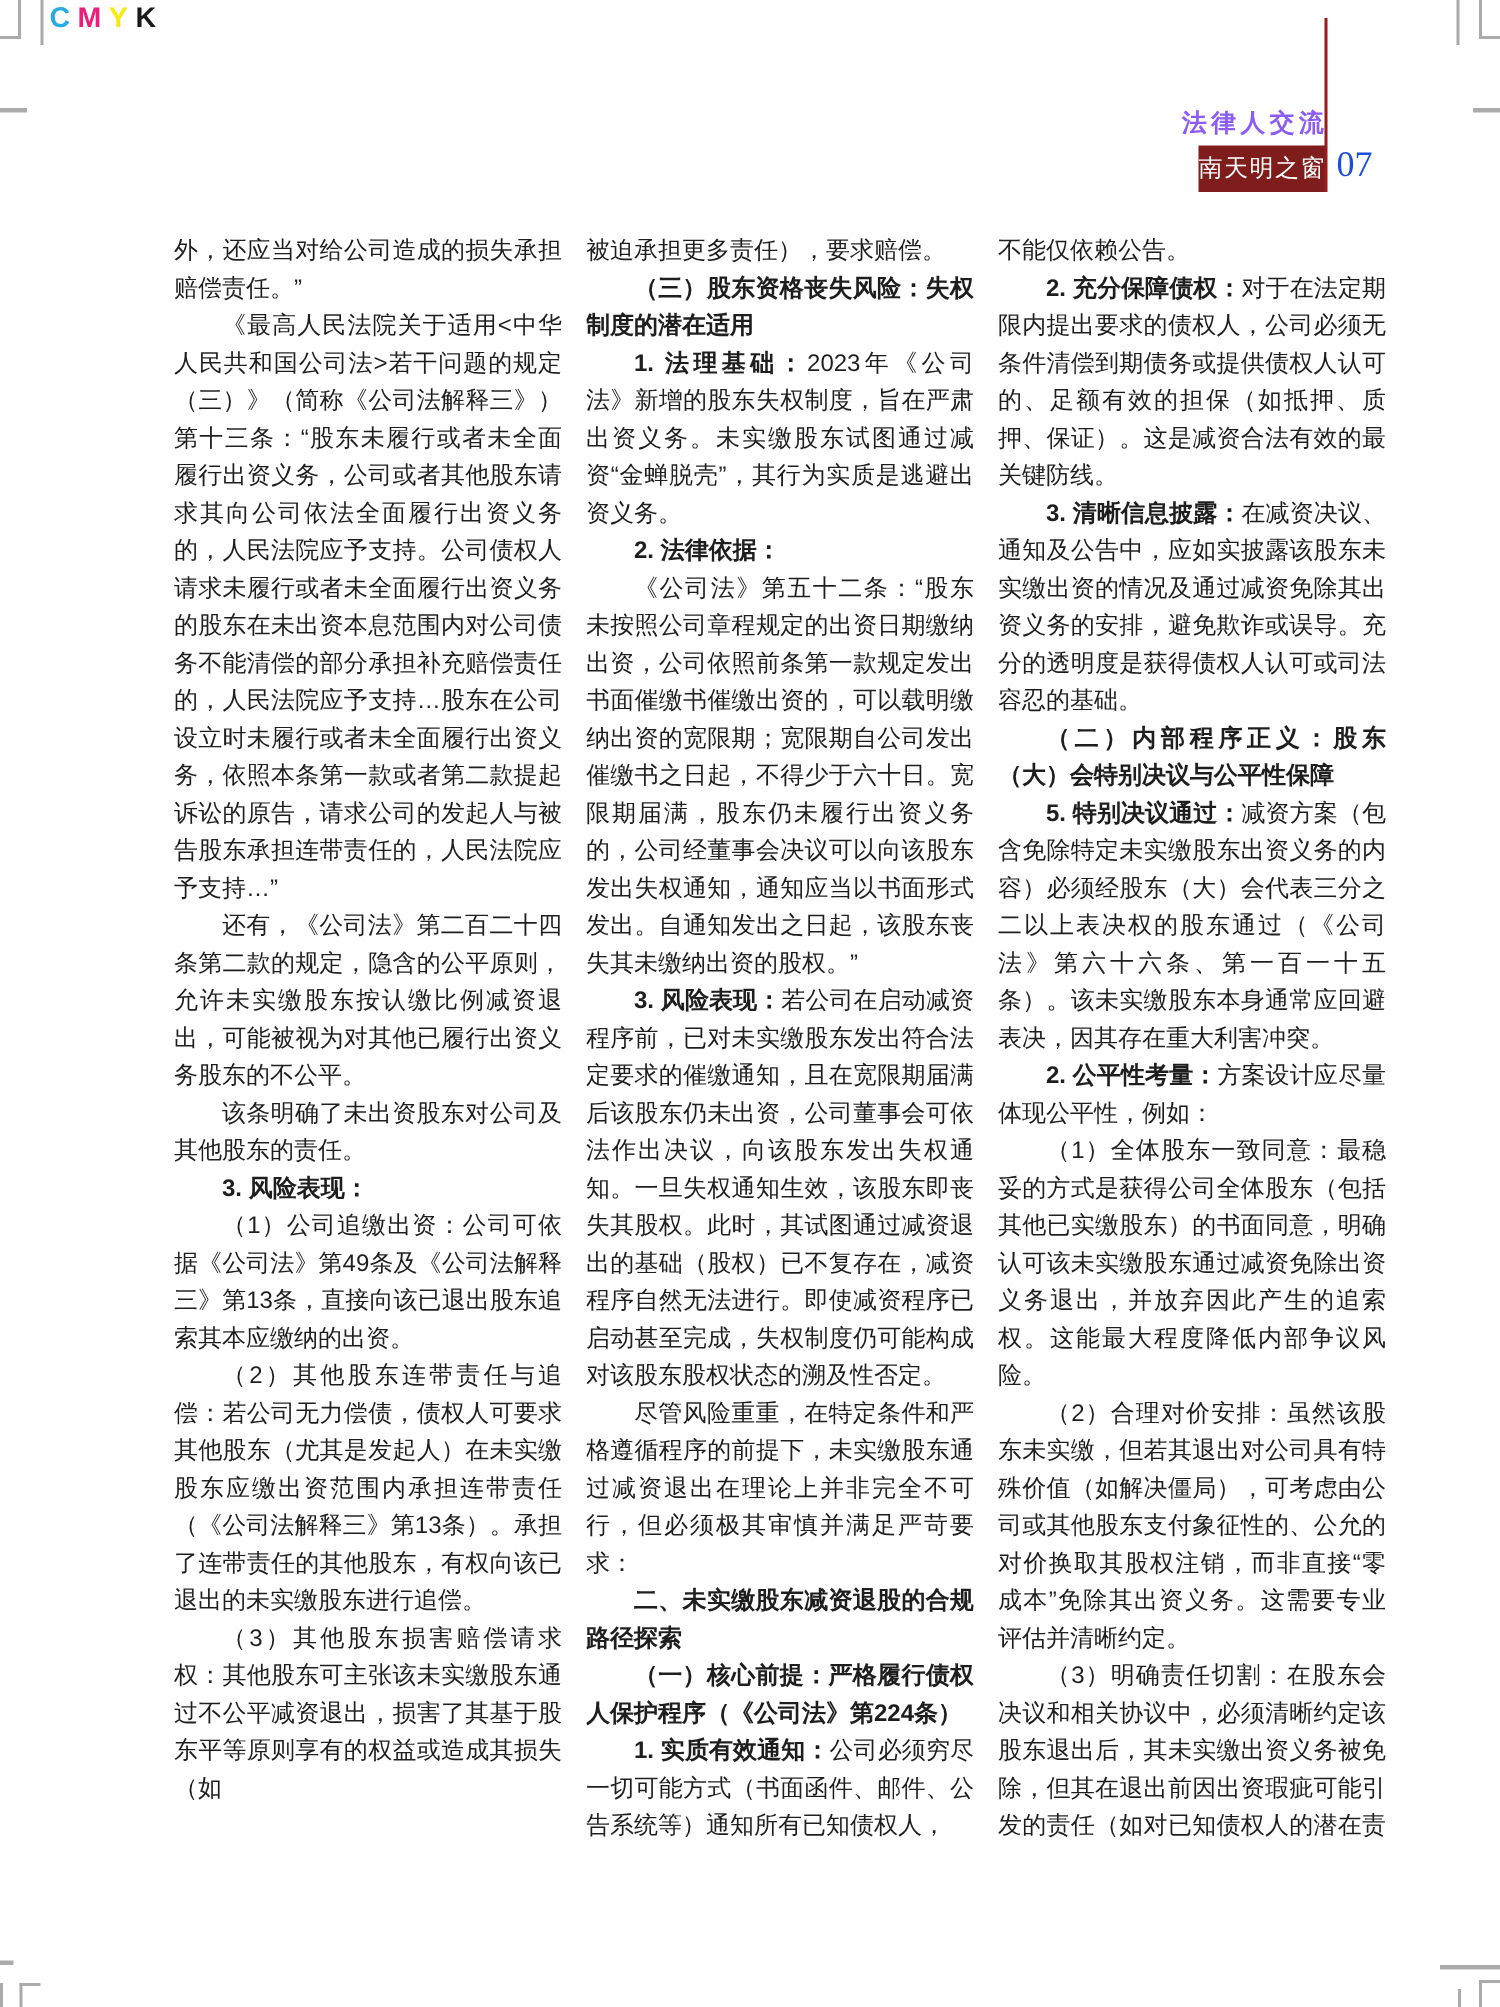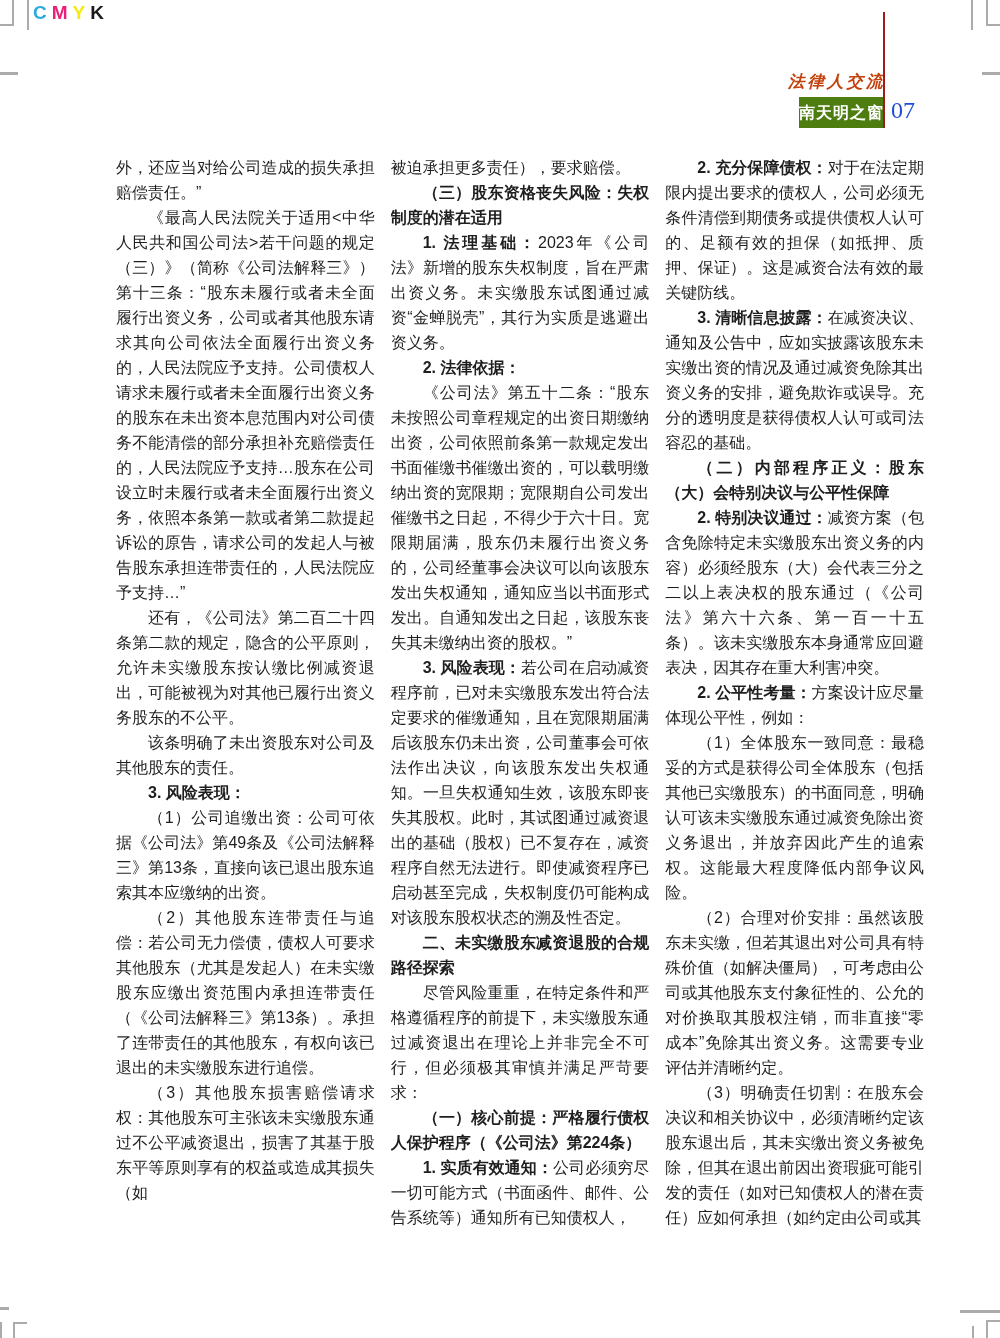--- a/index.html
+++ b/index.html
@@ -66,22 +66,22 @@
   <div class="mark" style="left:972px;top:1326px;width:2px;height:12px;"></div>
   <div class="mark" style="left:986px;top:1320px;width:14px;height:2px;"></div>
   <div class="mark" style="left:986px;top:1320px;width:2px;height:18px;"></div>
 </div>
 
 <div class="cmyk">
   <span style="color: rgb(41, 171, 226);">C</span><span style="color: rgb(236, 30, 121);">M</span><span style="color: rgb(245, 235, 19);">Y</span><span style="color: rgb(26, 26, 26);">K</span>
 </div>
 
 <div>
-  <div class="section-label" style="color: #c2410c; font-style: italic;">法律人交流</div>
-  <div class="masthead-box" style="background: #4d7c0f; font-weight: bold;">
+  <div class="section-label" style="color: #8b5cf6;">法律人交流</div>
+  <div class="masthead-box" style="background: #7f1d1d;">
     <span>南天明之窗</span>
   </div>
   <div class="red-line" style="background: rgb(156, 27, 27);"></div>
   <div class="page-num">07</div>
 </div>
 
 <main class="columns">
   <section class="col">
       <p class="flow">外，还应当对给公司造成的损失承担赔偿责任。”</p>
       <p class="indent">《最高人民法院关于适用&lt;中华人民共和国公司法&gt;若干问题的规定（三）》（简称《公司法解释三》）第十三条：“股东未履行或者未全面履行出资义务，公司或者其他股东请求其向公司依法全面履行出资义务的，人民法院应予支持。公司债权人请求未履行或者未全面履行出资义务的股东在未出资本息范围内对公司债务不能清偿的部分承担补充赔偿责任的，人民法院应予支持…股东在公司设立时未履行或者未全面履行出资义务，依照本条第一款或者第二款提起诉讼的原告，请求公司的发起人与被告股东承担连带责任的，人民法院应予支持…”</p>
@@ -92,28 +92,29 @@
       <p class="indent">（2）其他股东连带责任与追偿：若公司无力偿债，债权人可要求其他股东（尤其是发起人）在未实缴股东应缴出资范围内承担连带责任（《公司法解释三》第13条）。承担了连带责任的其他股东，有权向该已退出的未实缴股东进行追偿。</p>
       <p class="indent">（3）其他股东损害赔偿请求权：其他股东可主张该未实缴股东通过不公平减资退出，损害了其基于股东平等原则享有的权益或造成其损失（如</p>
     </section>
   <section class="col">
       <p class="flow">被迫承担更多责任），要求赔偿。</p>
       <p class="indent head">（三）股东资格丧失风险：失权制度的潜在适用</p>
       <p class="indent"><b>1. 法理基础：</b>2023年《公司法》新增的股东失权制度，旨在严肃出资义务。未实缴股东试图通过减资“金蝉脱壳”，其行为实质是逃避出资义务。</p>
       <p class="indent"><b>2. 法律依据：</b></p>
       <p class="indent">《公司法》第五十二条：“股东未按照公司章程规定的出资日期缴纳出资，公司依照前条第一款规定发出书面催缴书催缴出资的，可以载明缴纳出资的宽限期；宽限期自公司发出催缴书之日起，不得少于六十日。宽限期届满，股东仍未履行出资义务的，公司经董事会决议可以向该股东发出失权通知，通知应当以书面形式发出。自通知发出之日起，该股东丧失其未缴纳出资的股权。”</p>
       <p class="indent"><b>3. 风险表现：</b>若公司在启动减资程序前，已对未实缴股东发出符合法定要求的催缴通知，且在宽限期届满后该股东仍未出资，公司董事会可依法作出决议，向该股东发出失权通知。一旦失权通知生效，该股东即丧失其股权。此时，其试图通过减资退出的基础（股权）已不复存在，减资程序自然无法进行。即使减资程序已启动甚至完成，失权制度仍可能构成对该股东股权状态的溯及性否定。</p>
+      <p class="indent">尽管风险重重，在特定条件和严格遵循程序的前提下，未实缴股东通过减资退出在理论上并非完全不可行，但必须极其审慎并满足严苛要求：</p>
       <p class="indent head">二、未实缴股东减资退股的合规路径探索</p>
-      <p class="indent">尽管风险重重，在特定条件和严格遵循程序的前提下，未实缴股东通过减资退出在理论上并非完全不可行，但必须极其审慎并满足严苛要求：</p>
       <p class="indent head">（一）核心前提：严格履行债权人保护程序（《公司法》第224条）</p>
       <p class="indent"><b>1. 实质有效通知：</b>公司必须穷尽一切可能方式（书面函件、邮件、公告系统等）通知所有已知债权人，</p>
     </section>
   <section class="col">
+      <p class="flow">不能仅依赖公告。</p>
       <p class="indent"><b>2. 充分保障债权：</b>对于在法定期限内提出要求的债权人，公司必须无条件清偿到期债务或提供债权人认可的、足额有效的担保（如抵押、质押、保证）。这是减资合法有效的最关键防线。</p>
       <p class="indent"><b>3. 清晰信息披露：</b>在减资决议、通知及公告中，应如实披露该股东未实缴出资的情况及通过减资免除其出资义务的安排，避免欺诈或误导。充分的透明度是获得债权人认可或司法容忍的基础。</p>
       <p class="indent head">（二）内部程序正义：股东（大）会特别决议与公平性保障</p>
-      <p class="indent"><b>2. 特别决议通过：</b>减资方案（包含免除特定未实缴股东出资义务的内容）必须经股东（大）会代表三分之二以上表决权的股东通过（《公司法》第六十六条、第一百一十五条）。该未实缴股东本身通常应回避表决，因其存在重大利害冲突。</p>
+      <p class="indent"><b>5. 特别决议通过：</b>减资方案（包含免除特定未实缴股东出资义务的内容）必须经股东（大）会代表三分之二以上表决权的股东通过（《公司法》第六十六条、第一百一十五条）。该未实缴股东本身通常应回避表决，因其存在重大利害冲突。</p>
       <p class="indent"><b>2. 公平性考量：</b>方案设计应尽量体现公平性，例如：</p>
       <p class="indent">（1）全体股东一致同意：最稳妥的方式是获得公司全体股东（包括其他已实缴股东）的书面同意，明确认可该未实缴股东通过减资免除出资义务退出，并放弃因此产生的追索权。这能最大程度降低内部争议风险。</p>
       <p class="indent">（2）合理对价安排：虽然该股东未实缴，但若其退出对公司具有特殊价值（如解决僵局），可考虑由公司或其他股东支付象征性的、公允的对价换取其股权注销，而非直接“零成本”免除其出资义务。这需要专业评估并清晰约定。</p>
       <p class="indent">（3）明确责任切割：在股东会决议和相关协议中，必须清晰约定该股东退出后，其未实缴出资义务被免除，但其在退出前因出资瑕疵可能引发的责任（如对已知债权人的潜在责任）应如何承担（如约定由公司或其</p>
     </section>
 </main>
 
 </body></html>

